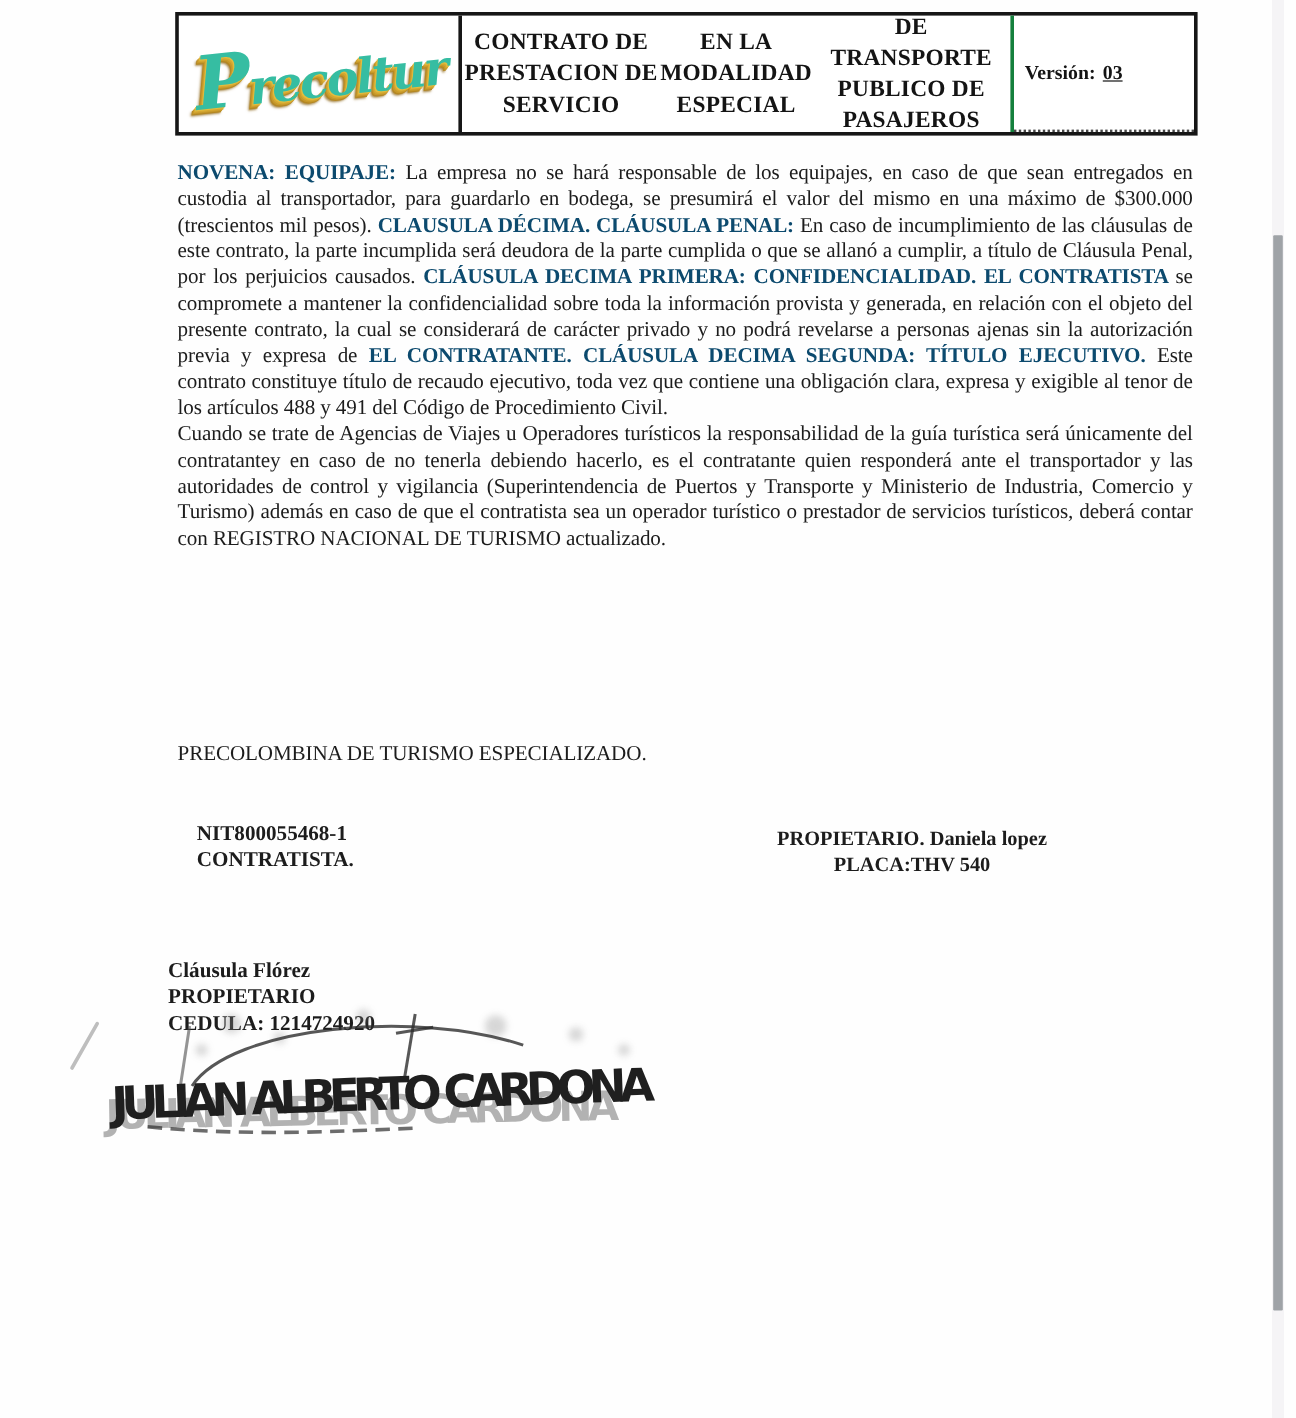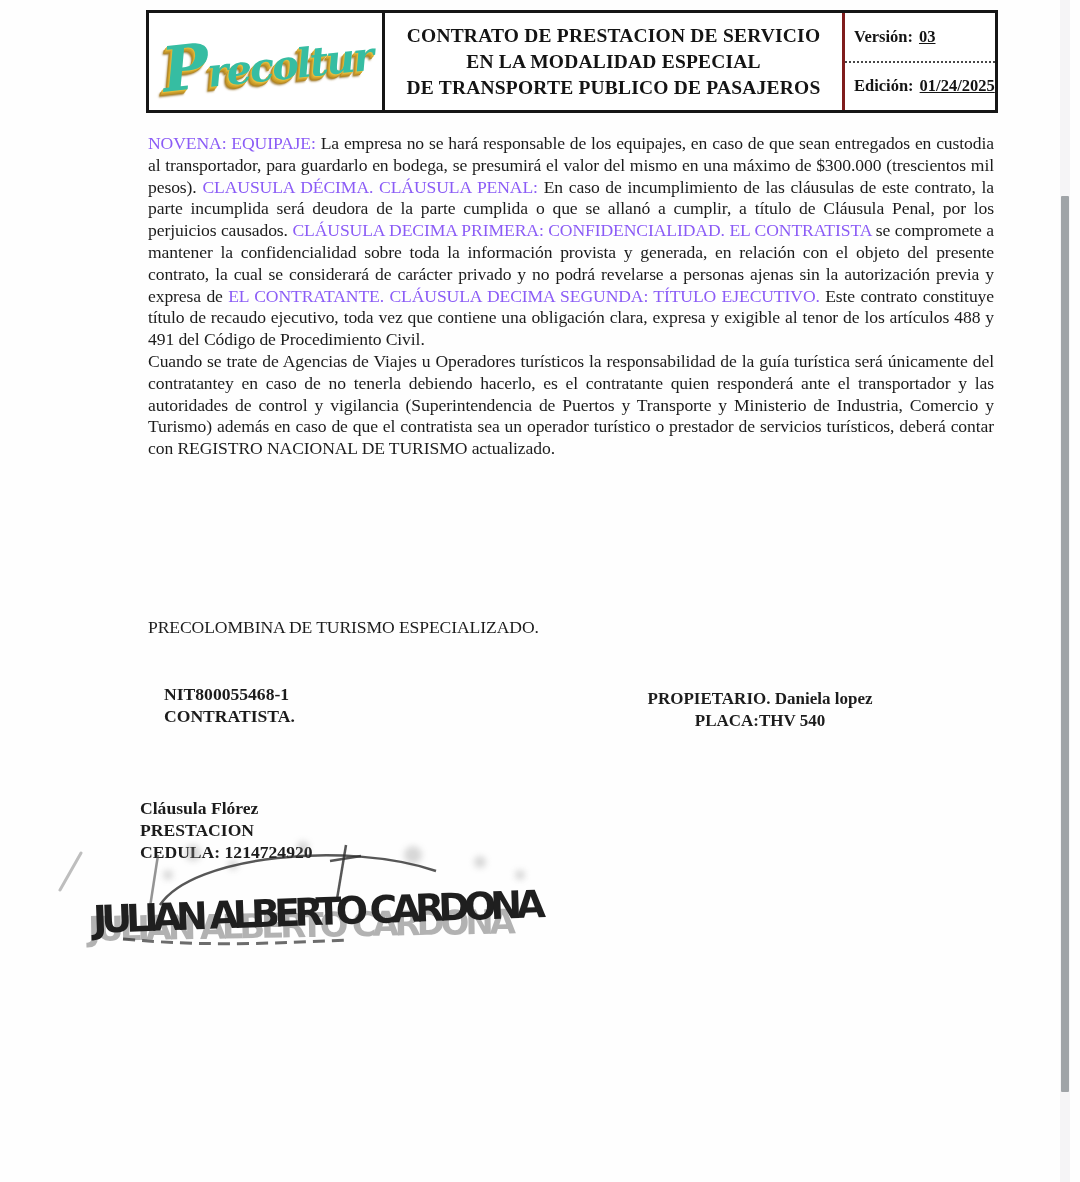--- a/index.html
+++ b/index.html
@@ -35,22 +35,22 @@
     text-shadow:
       -1px 1px 0 #e3bc3e,
       -2px 2px 0 #d5a730,
       -3px 3px 0 #c6982a,
       -4px 4px 0 #b48723,
       -5px 5px 2px rgba(140,100,20,0.75);
     white-space:nowrap;
   }
   .logo-text::first-letter { font-size:62px; }
   .title-cell {
-    flex:1; border-right:3px solid #7f1d1d;
-    display:flex; flex-direction:column; align-items:center; justify-content:center;
+    flex:1; border-right:3px solid #15803d;
+    display:flex; flex-direction:row; align-items:center; justify-content:center;
     text-align:center; font-weight:bold;
     font-size:19.5px; line-height:26px; letter-spacing:0.2px; color:#141414;
   }
   .version-cell {
     width:150px; display:flex; flex-direction:column;
     font-weight:bold; font-size:16.5px; color:#141414;justify-content:flex-end;
   }
   .version-row, .edition-row {
     flex:1; display:flex; align-items:center; padding-left:9px;
     white-space:nowrap;
@@ -60,21 +60,21 @@
 
   
   .bodytext {
     position:absolute; left:148px; top:133px; width:846px;
     font-size:17.6px; line-height:21.8px;
     text-align:justify; color:#1c1c1c;
     letter-spacing:-0.1px;
   }
   .bodytext p { margin:0; }
   .bodytext p + p { }
-  .b { font-weight:normal; color:#8b5cf6; }
+  .b { font-weight:bold; color:#0c4a6e; }
 
   
   .signoff-company {
     position:absolute; left:148px; top:617px;
     font-weight:normal; font-size:17.6px; letter-spacing:-0.1px;
   }
   .owner-block {
     position:absolute; left:560px; top:688px; width:400px;
     text-align:center; font-weight:bold; font-size:17px; line-height:22px;
   }
@@ -125,24 +125,20 @@
     <div class="title-cell">
       <div>CONTRATO DE PRESTACION DE SERVICIO</div>
       <div>EN LA MODALIDAD ESPECIAL</div>
       <div>DE TRANSPORTE PUBLICO DE PASAJEROS</div>
     </div>
     <div class="version-cell">
       <div class="version-row">
         <span>Versión:</span>
         <span class="hdr-val">03</span>
       </div>
-      <div class="edition-row">
-        <span>Edición:</span>
-        <span class="hdr-val">01/24/2025</span>
-      </div>
     </div>
   </div>
 
   <div class="bodytext">
     <p><span class="b">NOVENA: EQUIPAJE: </span><span>La empresa no se hará responsable de los equipajes, en caso de que sean entregados en custodia al transportador, para guardarlo en bodega, se presumirá el valor del mismo en una máximo de $300.000 (trescientos mil pesos). </span><span class="b">CLAUSULA DÉCIMA. CLÁUSULA PENAL: </span><span>En caso de incumplimiento de las cláusulas de este contrato, la parte incumplida será deudora de la parte cumplida o que se allanó a cumplir, a título de Cláusula Penal, por los perjuicios causados. </span><span class="b">CLÁUSULA DECIMA PRIMERA: CONFIDENCIALIDAD. EL CONTRATISTA </span><span>se compromete a mantener la confidencialidad sobre toda la información provista y generada, en relación con el objeto del presente contrato, la cual se considerará de carácter privado y no podrá revelarse a personas ajenas sin la autorización previa y expresa de </span><span class="b">EL CONTRATANTE. CLÁUSULA DECIMA SEGUNDA: TÍTULO EJECUTIVO. </span><span>Este contrato constituye título de recaudo ejecutivo, toda vez que contiene una obligación clara, expresa y exigible al tenor de los artículos 488 y 491 del Código de Procedimiento Civil.</span></p>
     <p>Cuando se trate de Agencias de Viajes u Operadores turísticos la responsabilidad de la guía turística será únicamente del contratantey en caso de no tenerla debiendo hacerlo, es el contratante quien responderá ante el transportador y las autoridades de control y vigilancia (Superintendencia de Puertos y Transporte y Ministerio de Industria, Comercio y Turismo) además en caso de que el contratista sea un operador turístico o prestador de servicios turísticos, deberá contar con REGISTRO NACIONAL DE TURISMO actualizado.</p>
   </div>
 
   <div class="signoff-company">PRECOLOMBINA DE TURISMO ESPECIALIZADO.</div>
 
@@ -151,21 +147,21 @@
     <div>PLACA:THV 540</div>
   </div>
 
   <div class="nit-block">
     <div>NIT800055468-1</div>
     <div>CONTRATISTA.</div>
   </div>
 
   <div class="contratante-block">
     <div>Cláusula Flórez</div>
-    <div>PRESTACION</div>
+    <div>PROPIETARIO</div>
     <div>CEDULA: 1214724920</div>
   </div>
 
   <svg class="signature-svg" width="540" height="125" viewBox="0 0 540 125" xmlns="http://www.w3.org/2000/svg">
     <defs>
       <filter id="smudge" x="-50%" y="-50%" width="200%" height="200%">
         <feGaussianBlur stdDeviation="3"></feGaussianBlur>
       </filter>
     </defs>
 

